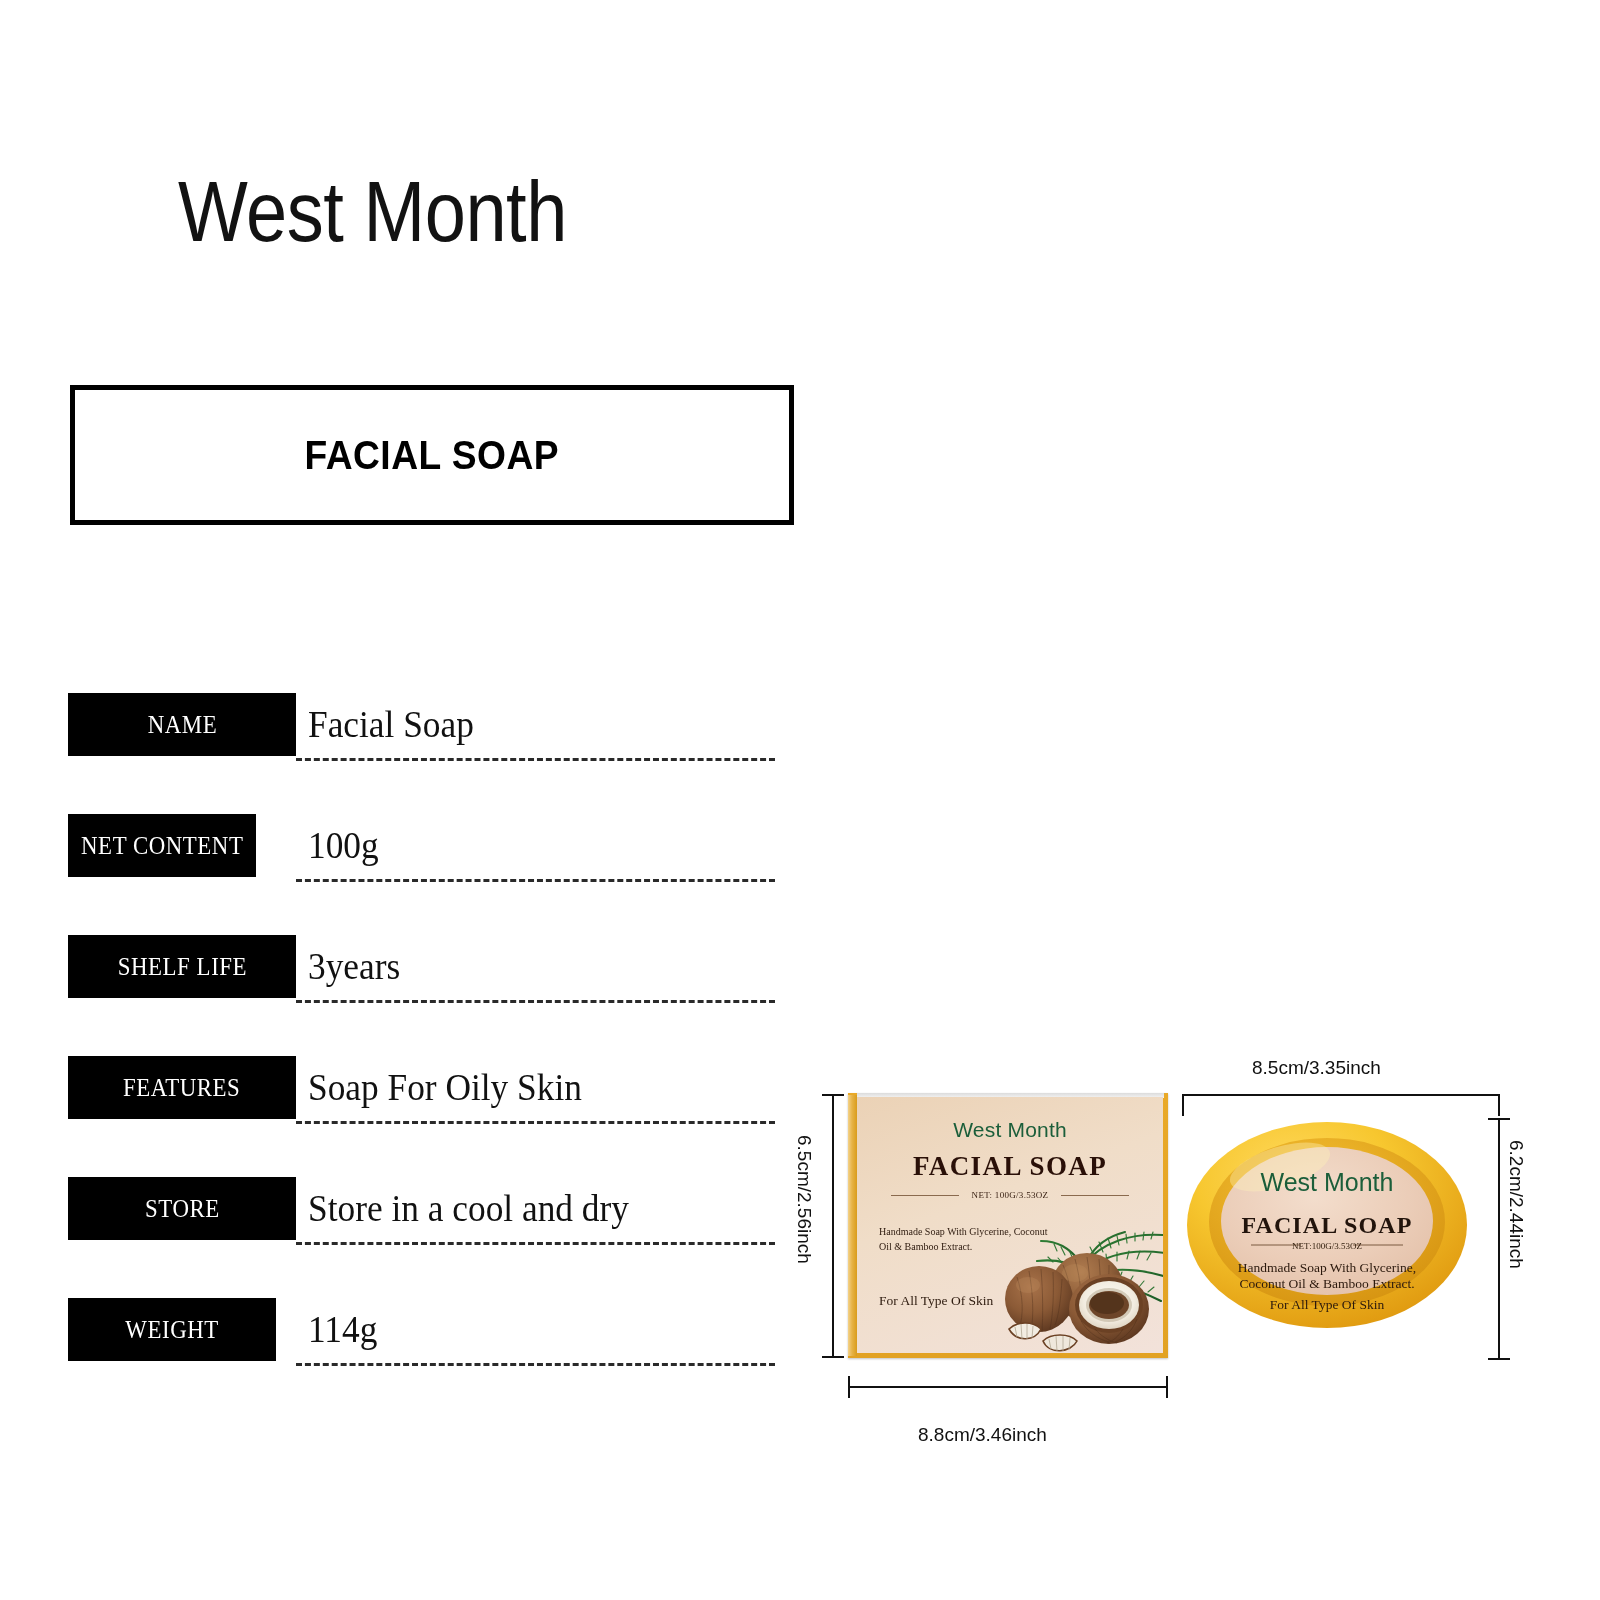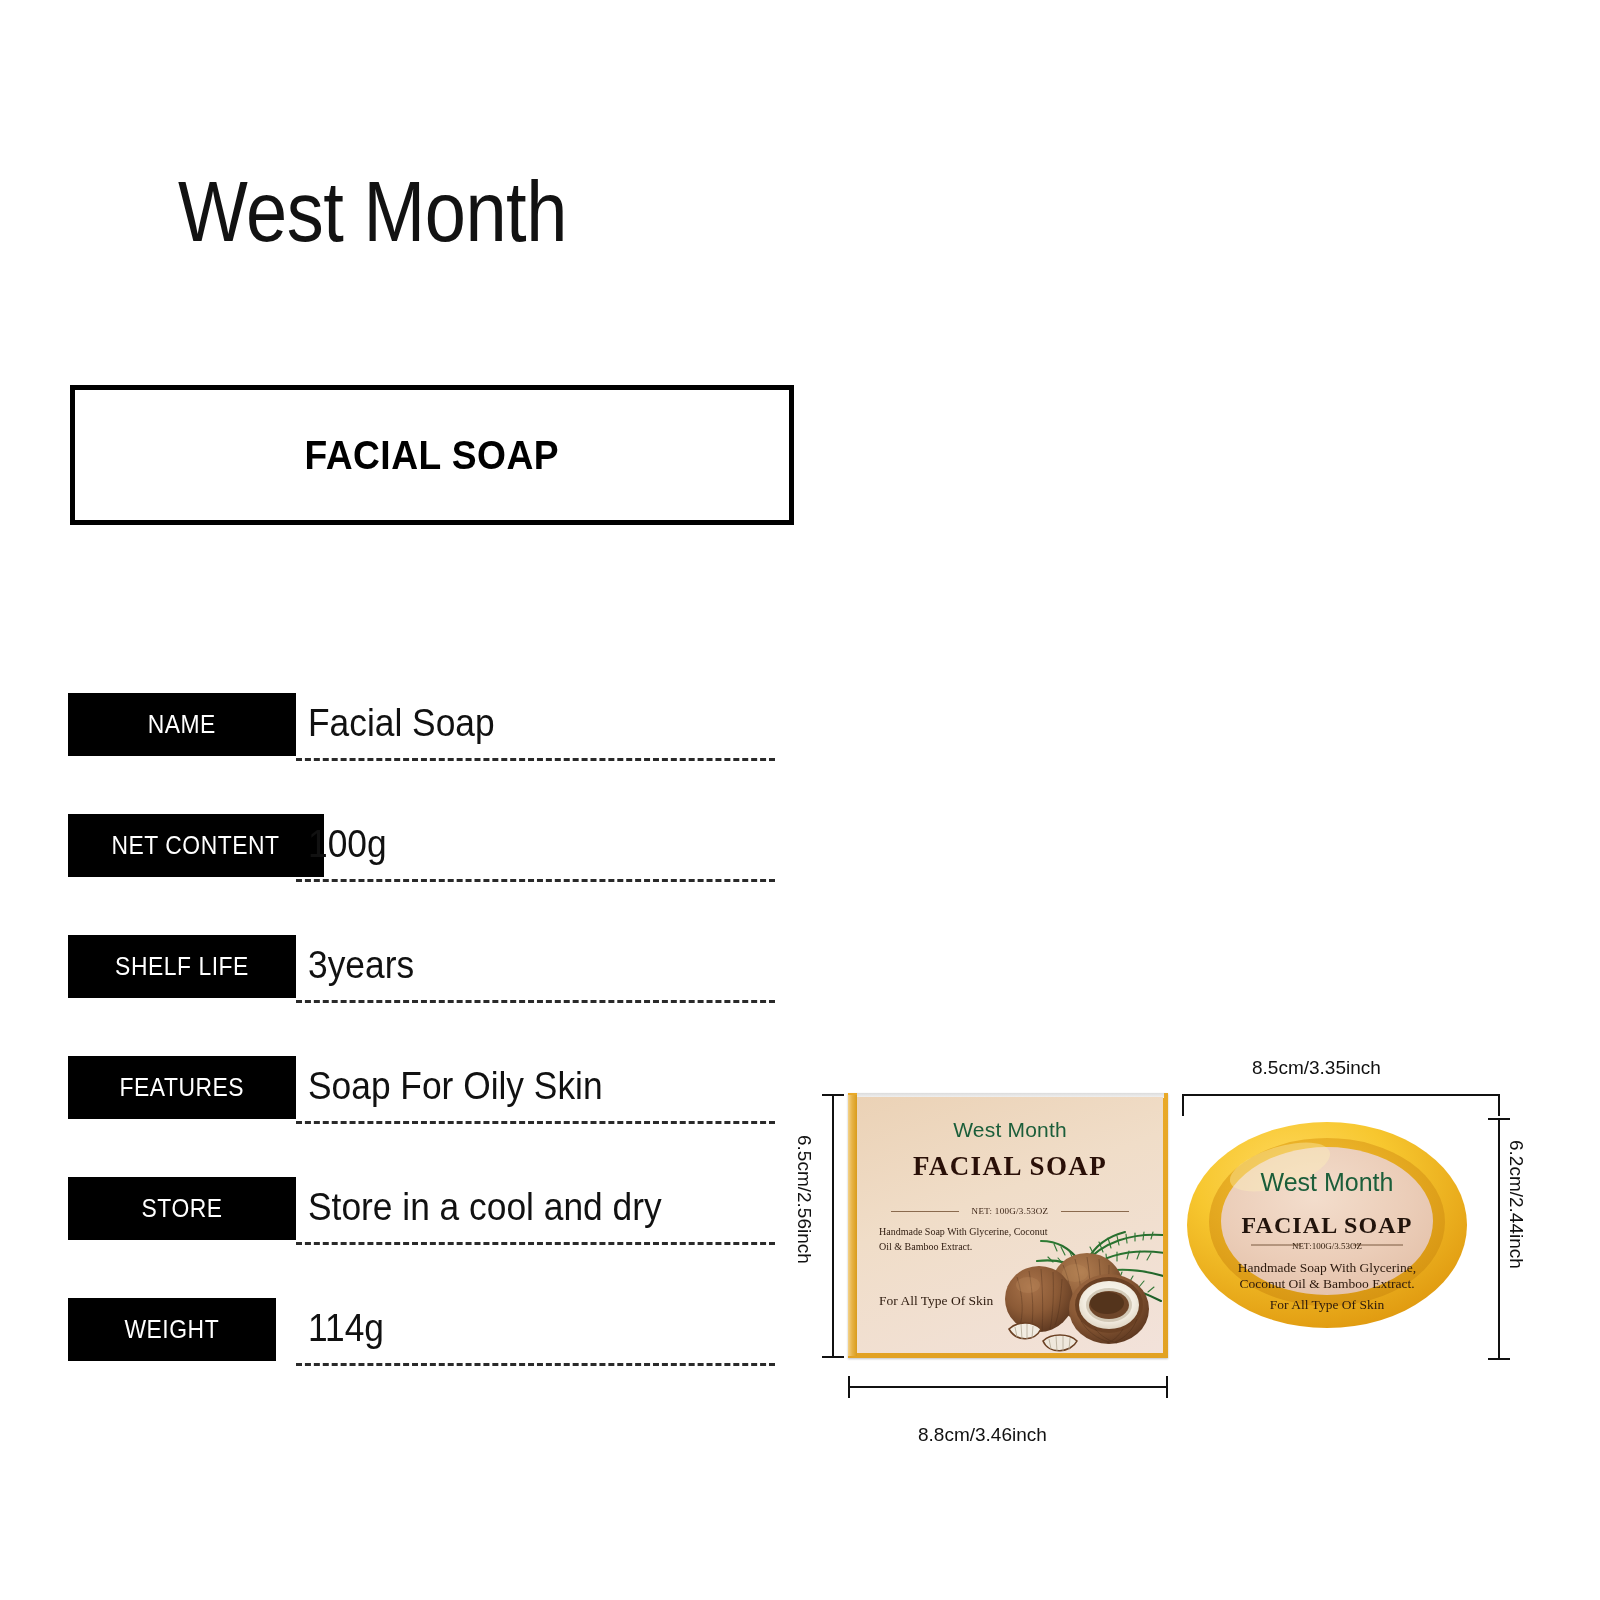--- a/index.html
+++ b/index.html
@@ -21,21 +21,21 @@
     width:724px; height:140px;
     border:5px solid #000; background:#fff;
     display:flex; align-items:center; justify-content:center;
   }
   .title-box-text{
     font-size:40px; font-weight:700; letter-spacing:0.5px; color:#000;
     transform:scaleX(0.93);
   }
 
   
-  .spec-table{ position:absolute; left:68px; top:693px; width:710px; }
+  .spec-table{ position:absolute; left:68px; top:693px; width:710px;font-family:Liberation Serif, serif; }
   .spec-row{ position:relative; height:121px; }
   .spec-label{
     position:absolute; left:0; top:0;
     height:63px; background:#000;
     display:flex; align-items:center; justify-content:center;
     padding:0 10px;
   }
   .spec-label-text{
     color:#fff; font-size:26px; font-weight:400; letter-spacing:0.6px;
     transform:scaleX(0.88); white-space:nowrap;
@@ -46,21 +46,21 @@
     font-size:38px; font-weight:400; color:#111;
     transform:scaleX(0.93); transform-origin:left center;
     white-space:nowrap;
   }
   .spec-dash{
     position:absolute; left:228px; top:65px; width:479px; height:0;
     border-top:3px dashed #2a2a2a;
   }
   
   .r0 .spec-label{ width:228px; }
-  .r1 .spec-label{ width:256px; }
+  .r1 .spec-label{ width:188px; }
   .r2 .spec-label{ width:228px; }
   .r3 .spec-label{ width:228px; }
   .r4 .spec-label{ width:228px; }
   .r5 .spec-label{ width:208px; }
 
   
   .product-zone{ position:absolute; left:790px; top:1020px; width:810px; height:430px; }
 
   
   .carton{
@@ -85,21 +85,21 @@
   .c-brand{
     text-align:center; color:#1b5e3a; font-size:21px; font-weight:500;
     margin-top:21px; letter-spacing:.2px;
   }
   .c-title{
     text-align:center; color:#2a1008; font-size:27px; font-weight:700;
     font-family:"Liberation Serif", serif; letter-spacing:1.4px; margin-top:9px;
   }
   .c-net-wrap{
     display:flex; align-items:center; justify-content:center; gap:13px;
-    margin-top:24px; padding:0 34px;
+    margin-top:8px; padding:0 34px;
   }
   .c-net-wrap .rule{ flex:1; height:1px; background:#8a6a4e; }
   .c-net{
     font-family:"Liberation Serif", serif; font-size:9px; color:#3a2214;
     letter-spacing:.3px; white-space:nowrap;
   }
   .c-desc{
     position:absolute; left:22px; top:128px; width:170px;
     font-family:"Liberation Serif", serif; font-size:10px; color:#2d1a0e;
     line-height:1.45;

